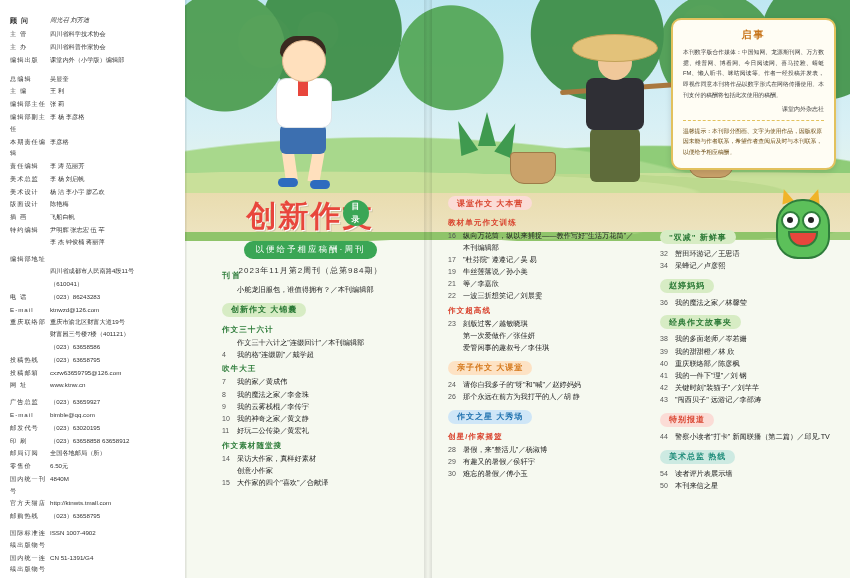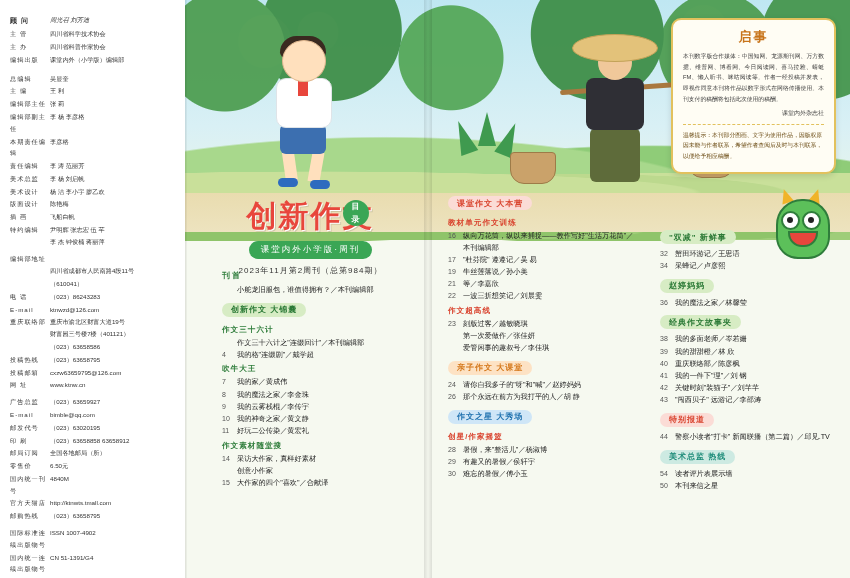--- a/index.html
+++ b/index.html
@@ -77,21 +77,21 @@
   .mh-block{margin-top:5px;}
   .mh-hand{font-family:"DejaVu Sans",sans-serif;font-style:italic;}
   
   .notice{
     position:absolute;right:14px;top:18px;width:165px;
     background:#fffdf4;border:2px solid #e2c15d;border-radius:10px;
     padding:8px 10px 10px;box-sizing:border-box;
     box-shadow:0 2px 6px rgba(0,0,0,.12);
   }
   .notice h4{
-    margin:0 0 5px;text-align:center;font-size:13px;color:#c8741a;letter-spacing:2px;
+    margin:0 0 5px;text-align:center;font-size:10px;color:#c8741a;letter-spacing:2px;
   }
   .notice p{margin:0 0 4px;font-size:5.8px;line-height:1.85;color:#3b3b3b;text-align:justify;}
   .notice .sign{text-align:right;font-size:6px;color:#3b3b3b;}
   .notice .warm{
     margin-top:6px;border-top:1px dashed #e2c15d;padding-top:5px;
     font-size:5.8px;line-height:1.85;color:#6a4a12;
   }
   
   .logoblock{position:absolute;left:218px;top:196px;width:185px;text-align:center;}
   .logo-cn{
@@ -421,21 +421,21 @@
   </div>
 
   <div class="logoblock">
     <div style="position:relative;display:inline-block;">
       <div class="logo-cn">创新作文</div>
       <div class="logo-badge">
         <span>目</span>
         <span>录</span>
       </div>
     </div>
-    <div><span class="logo-sub">课堂内外小学版·周刊</span></div>
+    <div><span class="logo-sub">以便给予相应稿酬·周刊</span></div>
     <div class="logo-issue">2023年11月第2周刊（总第984期）</div>
   </div>
 
   <div class="mascot">
     <div class="horn l"></div>
       <div class="horn r"></div>
     <div class="body"></div>
     <div class="eye l"></div>
       <div class="eye r"></div>
     <div class="mouth"></div>

